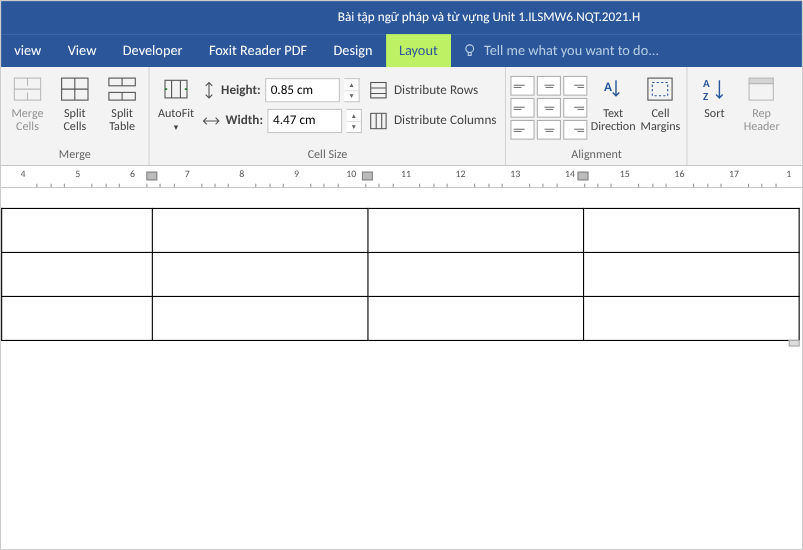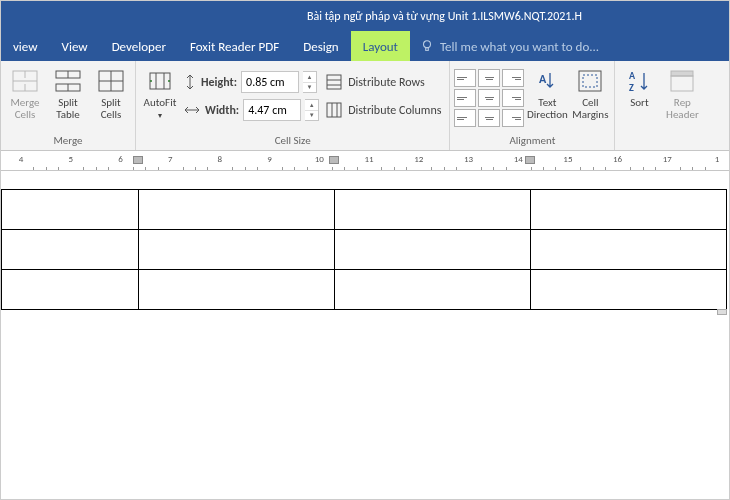--- a/index.html
+++ b/index.html
@@ -21,21 +21,21 @@
 .group { border-right:1px solid #d4d4d4; display:flex; flex-direction:column; padding:2px 4px 0 4px; }
 .group .content { flex:1; display:flex; align-items:flex-start; gap:3px; padding-top:2px; }
 .group .label { text-align:center; font-size:11px; color:#666; padding:2px 0 3px 0; }
 .btn-lg { display:flex; flex-direction:column; align-items:center; width:40px; cursor:pointer; padding:2px; gap:2px; }
 .btn-lg .icon-box { width:28px; height:28px; display:flex; align-items:center; justify-content:center; }
 .btn-lg .cap { font-size:11px; color:#444; text-align:center; line-height:1.1; }
 .disabled { opacity:0.55; }
 
 .dim-row { display:flex; align-items:center; gap:4px; height:26px; }
 .dim-label { font-size:12px; color:#444;font-weight:bold; }
-.dim-input { width:58px; height:22px; border:1px solid #c6c6c6; background:#fff; font-size:12px; padding:0 4px; }
+.dim-input { width:68px; height:22px; border:1px solid #c6c6c6; background:#fff; font-size:12px; padding:0 4px; }
 .spinner { width:14px; height:22px; border:1px solid #c6c6c6; border-left:none; display:flex; flex-direction:column; background:#fff; }
 .spinner div { flex:1; display:flex; align-items:center; justify-content:center; font-size:6px; color:#666; cursor:pointer; }
 .spinner div:first-child { border-bottom:1px solid #e0e0e0; }
 
 .dist-row { display:flex; align-items:center; gap:6px; height:26px; cursor:pointer; padding:0 4px; }
 .dist-row svg { width:16px; height:16px; }
 .dist-row .cap { font-size:12px; color:#444; }
 
 .align-grid { display:grid; grid-template-columns:repeat(3,22px); grid-template-rows:repeat(3,18px); gap:2px; }
 .align-cell { border:1px solid #b0b0b0; background:#fff; cursor:pointer; display:flex; flex-direction:column; justify-content:center; padding:2px; gap:1px; }
@@ -87,37 +87,37 @@
               <line x1="13" y1="1" x2="13" y2="8" stroke="#888"></line>
               <line x1="13" y1="14" x2="13" y2="21" stroke="#888"></line>
               <line x1="1" y1="11" x2="25" y2="11" stroke="#888"></line>
             </svg>
           </div>
         <div class="cap">Merge Cells</div>
       </div>
       <div class="btn-lg">
         <div class="icon-box">
             <svg width="26" height="22" viewBox="0 0 26 22">
+              <rect x="1" y="1" width="24" height="20" fill="none" stroke="#555"></rect>
+              <line x1="13" y1="1" x2="13" y2="21" stroke="#555"></line>
+              <line x1="1" y1="11" x2="25" y2="11" stroke="#555"></line>
+            </svg>
+          </div>
+        <div class="cap">Split Cells</div>
+      </div>
+      <div class="btn-lg">
+        <div class="icon-box">
+            <svg width="26" height="22" viewBox="0 0 26 22">
               <rect x="1" y="1" width="24" height="7" fill="none" stroke="#555"></rect>
               <rect x="1" y="14" width="24" height="7" fill="none" stroke="#555"></rect>
               <line x1="13" y1="1" x2="13" y2="8" stroke="#555"></line>
               <line x1="13" y1="14" x2="13" y2="21" stroke="#555"></line>
             </svg>
           </div>
         <div class="cap">Split Table</div>
-      </div>
-      <div class="btn-lg">
-        <div class="icon-box">
-            <svg width="26" height="22" viewBox="0 0 26 22">
-              <rect x="1" y="1" width="24" height="20" fill="none" stroke="#555"></rect>
-              <line x1="13" y1="1" x2="13" y2="21" stroke="#555"></line>
-              <line x1="1" y1="11" x2="25" y2="11" stroke="#555"></line>
-            </svg>
-          </div>
-        <div class="cap">Split Cells</div>
       </div>
     </div>
     <div class="label">Merge</div>
   </div>
 
   <div class="group">
     <div class="content">
       <div class="btn-lg">
         <div class="icon-box">
             <svg width="26" height="22" viewBox="0 0 26 22">

